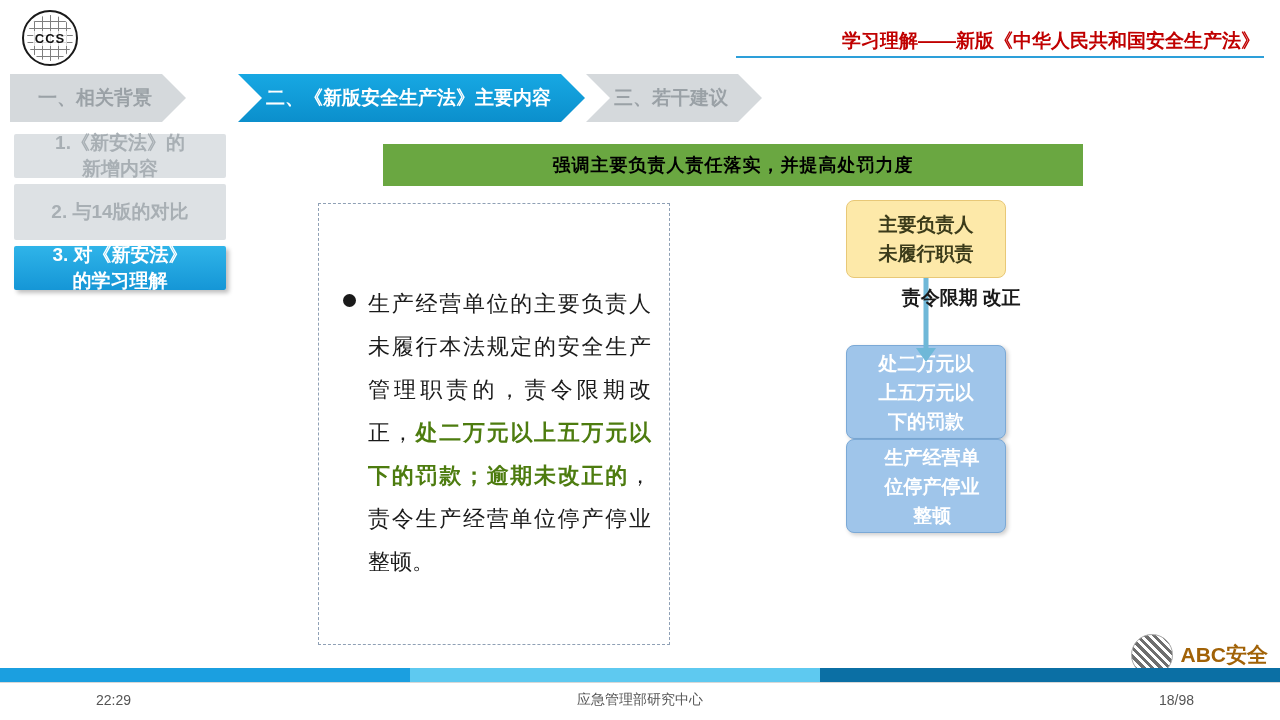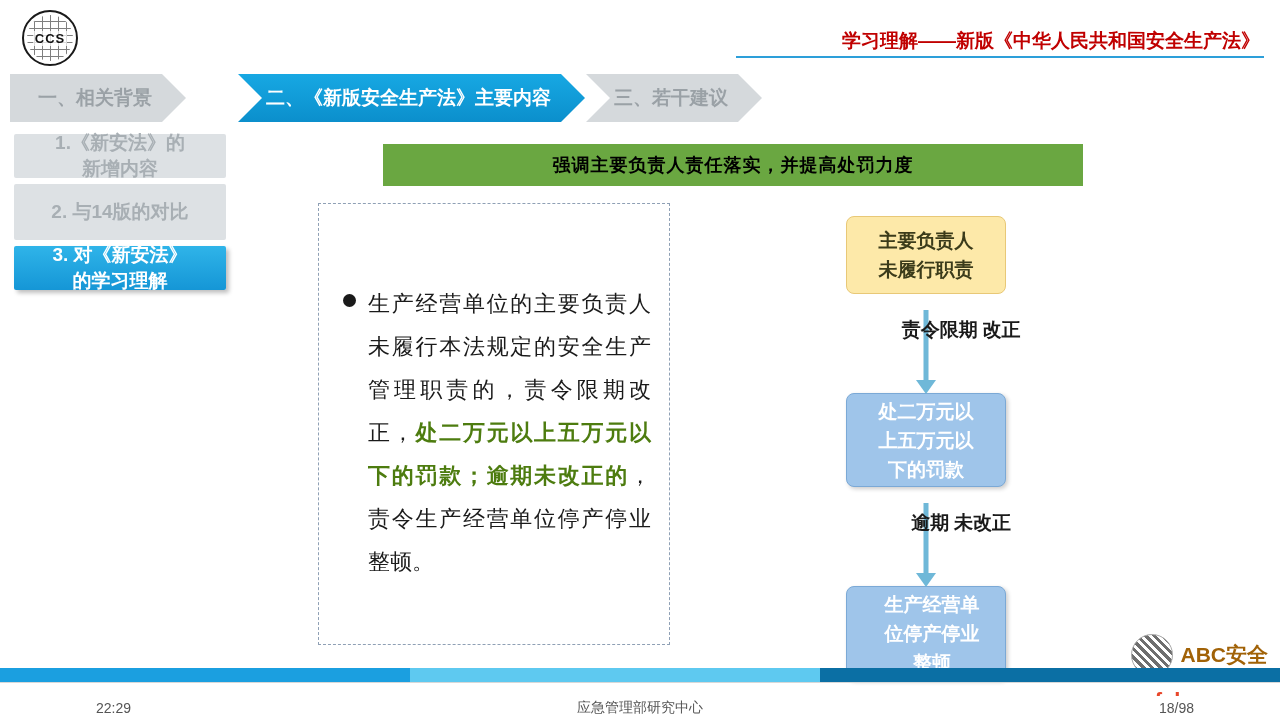--- a/index.html
+++ b/index.html
@@ -111,21 +111,21 @@
   }
   .body-text {
     font-size: 22px; line-height: 43px; color: #1a1a1a;
     text-align: justify;
   }
   .body-text b { color: #4d7c0f; font-weight: bold; }
 
   
   .flow { position: absolute; left: 836px; top: 200px; width: 180px; }
   .node {
-    width: 160px; margin: 16px auto;
+    width: 160px; margin: 0 auto;
     display: flex; flex-direction: column; align-items: center; justify-content: center;
     text-align: center;
     font-size: 19px; line-height: 29px; font-weight: bold;
     border-radius: 8px;
   }
   .node-1 {
     height: 78px; background: #fde9a9; border: 1px solid #e8c877; color: #3b3b1a;
   }
   .node-2 {
     height: 94px; background: #9fc5ea; border: 1px solid #7ba9d6; color: #ffffff;
@@ -175,21 +175,21 @@
   .wm-brand .gray { color: #8a8a8a; }
 
   
   .footer-bar {
     position: absolute; left: 0; bottom: 38px; width: 1280px; height: 14px;
   }
   .fb-1 { position: absolute; left: 0;    width: 410px; height: 14px; background: #1b9fe0; }
   .fb-2 { position: absolute; left: 410px; width: 410px; height: 14px; background: #5ec9f0; }
   .fb-3 { position: absolute; left: 820px; width: 460px; height: 14px; background: #0b6fa4; }
   .footer {
-    position: absolute; left: 0; bottom: 0; width: 1280px; height: 24px;
+    position: absolute; left: 0; bottom: 8px; width: 1280px; height: 24px;
     background: #ffffff;
     display: flex; align-items: center;
     font-size: 14px; color: #555;
   }
   .footer .f-time { position: absolute; left: 96px; }
   .footer .f-org  { position: absolute; left: 50%; transform: translateX(-50%); }
   .footer .f-page { position: absolute; right: 86px; }
   .footer-line {
     position: absolute; left: 0; bottom: 37px; width: 1280px; height: 1px;
     background: #d8d8d8;
@@ -254,28 +254,20 @@
         <span>改正</span>
       </div>
     </div>
 
     <div class="node node-2">
       <span>处二万元以</span>
       <span>上五万元以</span>
       <span>下的罚款</span>
     </div>
 
-    <div class="arrow-wrap">
-      <div class="arrow-line"></div>
-      <div class="arrow-head"></div>
-      <div class="arrow-label">
-        <span>逾期</span>
-        <span>未改正</span>
-      </div>
-    </div>
 
     <div class="node node-3">
       <span>生产经营单</span>
       <span>位停产停业</span>
       <span>整顿</span>
     </div>
   </div>
 
   <div class="watermark">
     <div class="wm-qr"></div>

